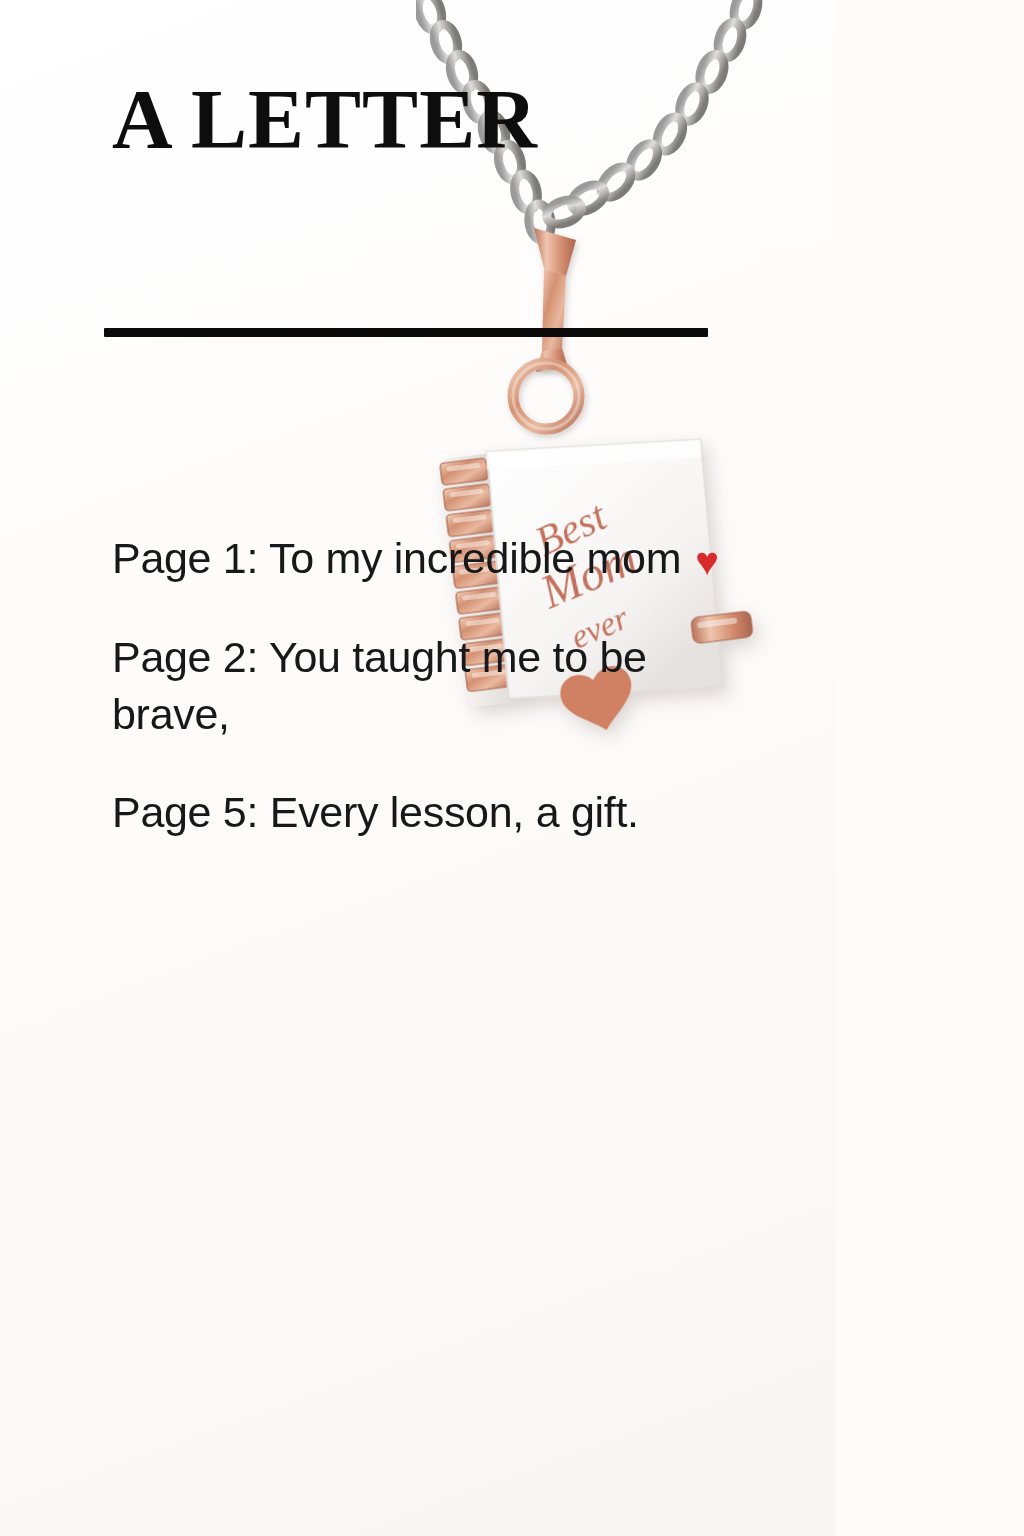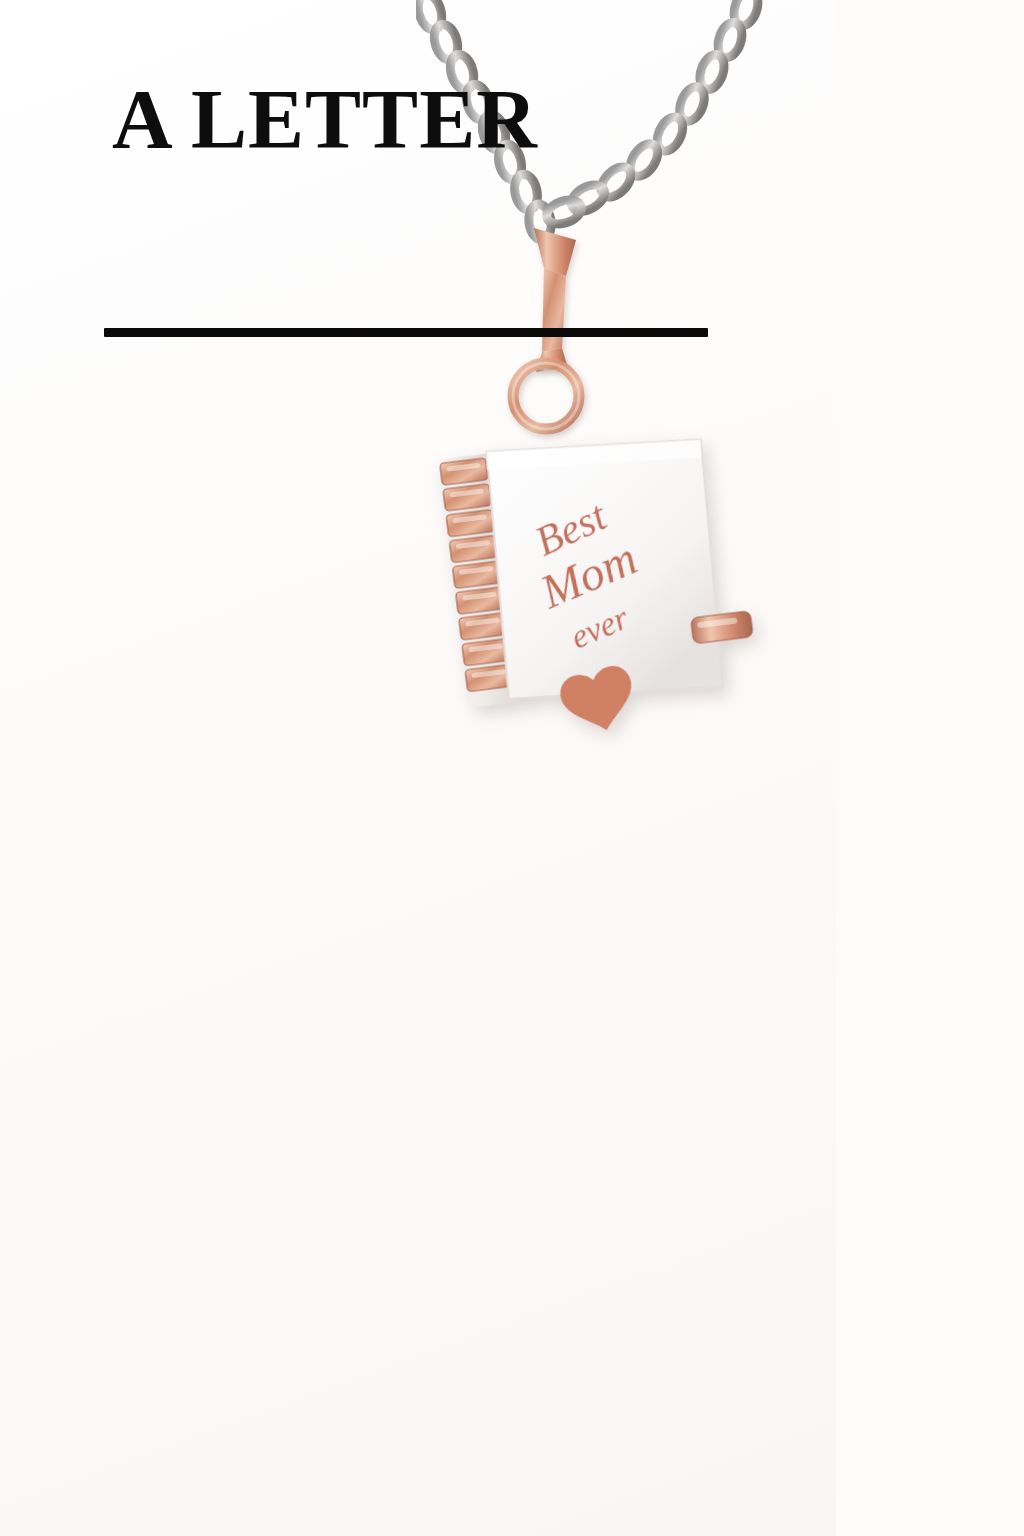--- a/index.html
+++ b/index.html
@@ -249,22 +249,31 @@
 
     <div class="title">
       <span class="line line1">A LETTER</span>
     </div>
 
     <div class="rule"></div>
 
 
     <div class="lines">
 
-
-
-
-
+      <div class="line-item">
+        <span class="txt">Page 1: To my incredible mom</span><span class="heart">♥</span>
+      </div>
+
+      <div class="line-item">
+        <span class="txt">Page 2: You taught me to be brave,</span><span class="heart"></span>
+      </div>
+
+
+
+      <div class="line-item">
+        <span class="txt">Page 5: Every lesson, a gift.</span><span class="heart"></span>
+      </div>
 
 
     </div>
   </div>
 
 </div>
 
 </body></html>

